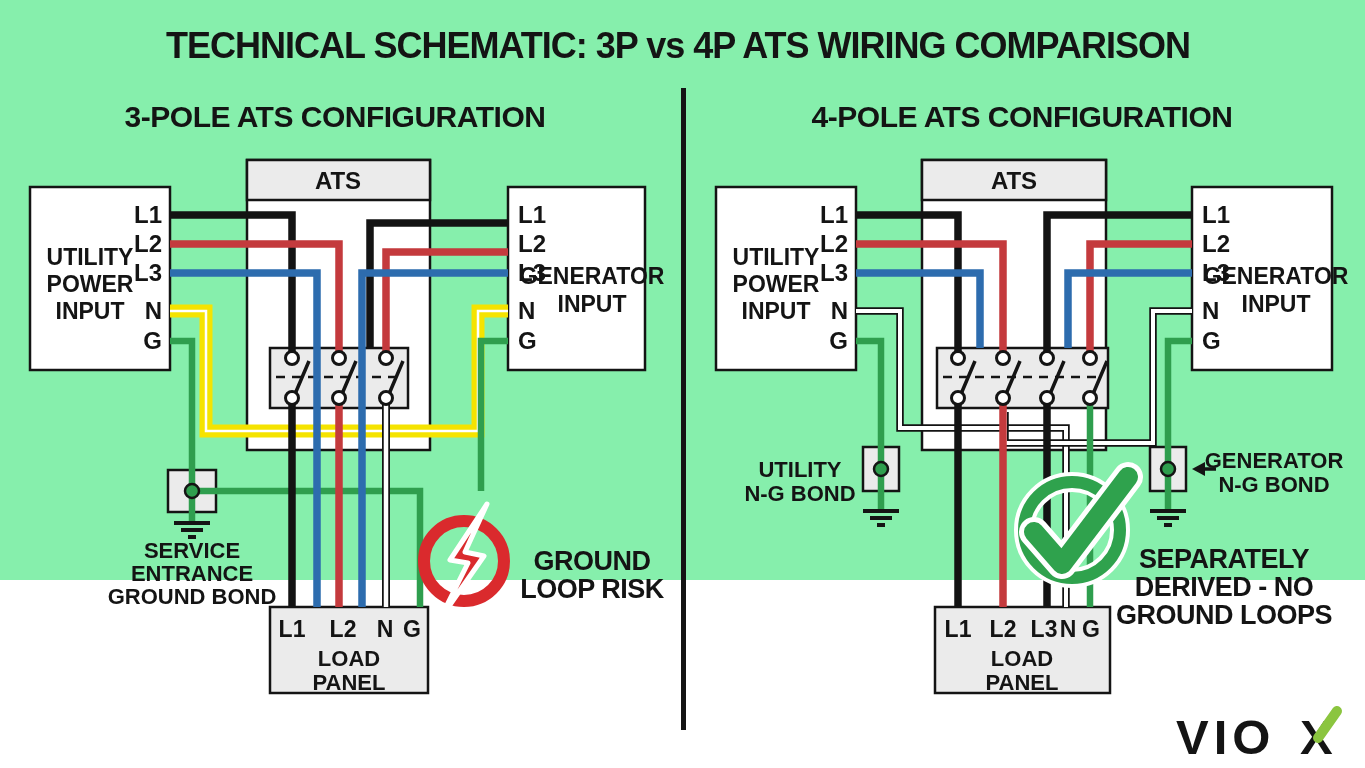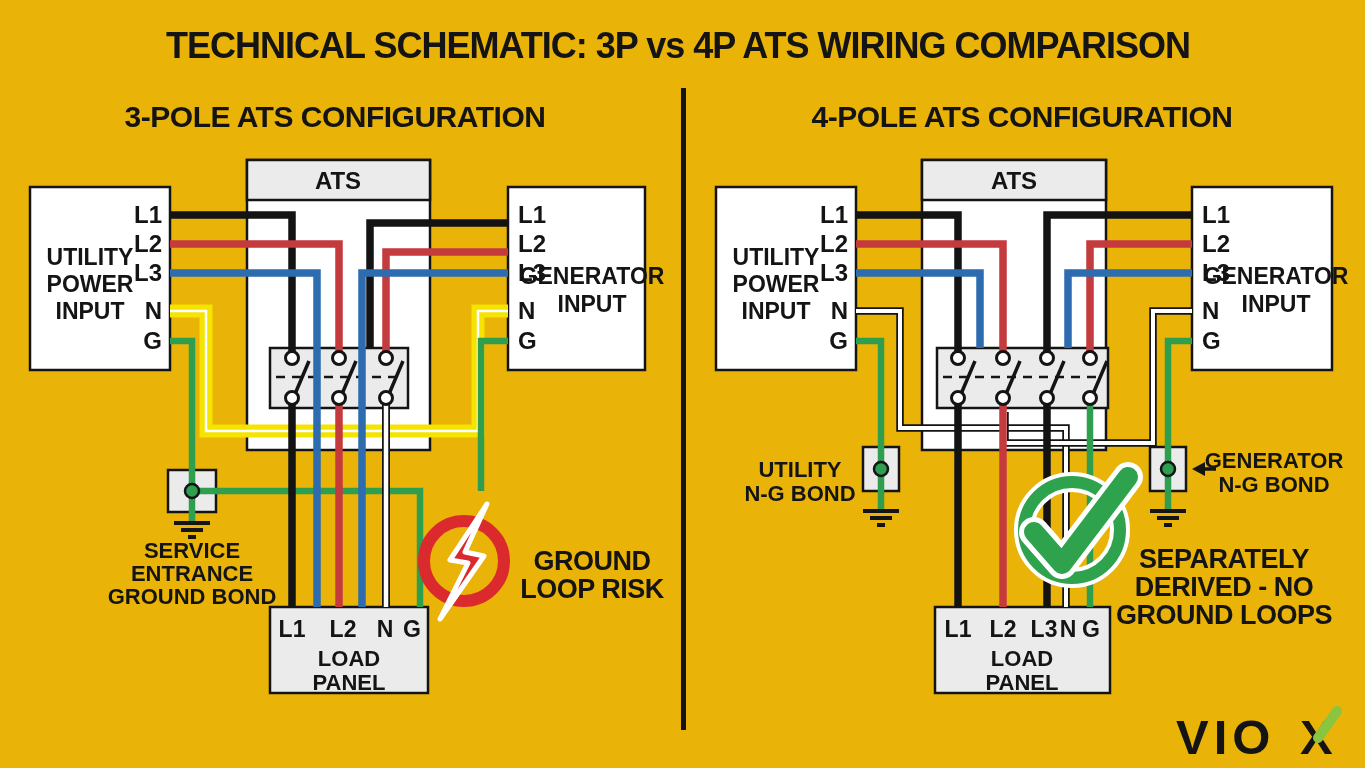--- a/index.html
+++ b/index.html
@@ -1,16 +1,16 @@
 <!DOCTYPE html>
 <html><head>
 <meta charset="utf-8">
 <style>
   html,body{margin:0;padding:0;background:#ffffff;width:1365px;height:768px;overflow:hidden;}
-  .stage{position:relative;width:1365px;height:768px;background:#eab308;}
+  .stage{position:relative;width:1365px;height:580px;background:#86efac;}
   svg{position:absolute;left:0;top:0;}
   text{font-family:"Liberation Sans", sans-serif;font-weight:bold;fill:#141414;}
   .title{font-size:36px;letter-spacing:-1px;}
   .heading{font-size:30px;letter-spacing:-0.5px;}
   .boxname{font-size:23px;}
   .term{font-size:24px;}
   .atslbl{font-size:24px;}
   .loadterm{font-size:23px;}
   .loadname{font-size:22px;}
   .bondlbl{font-size:22px;}

